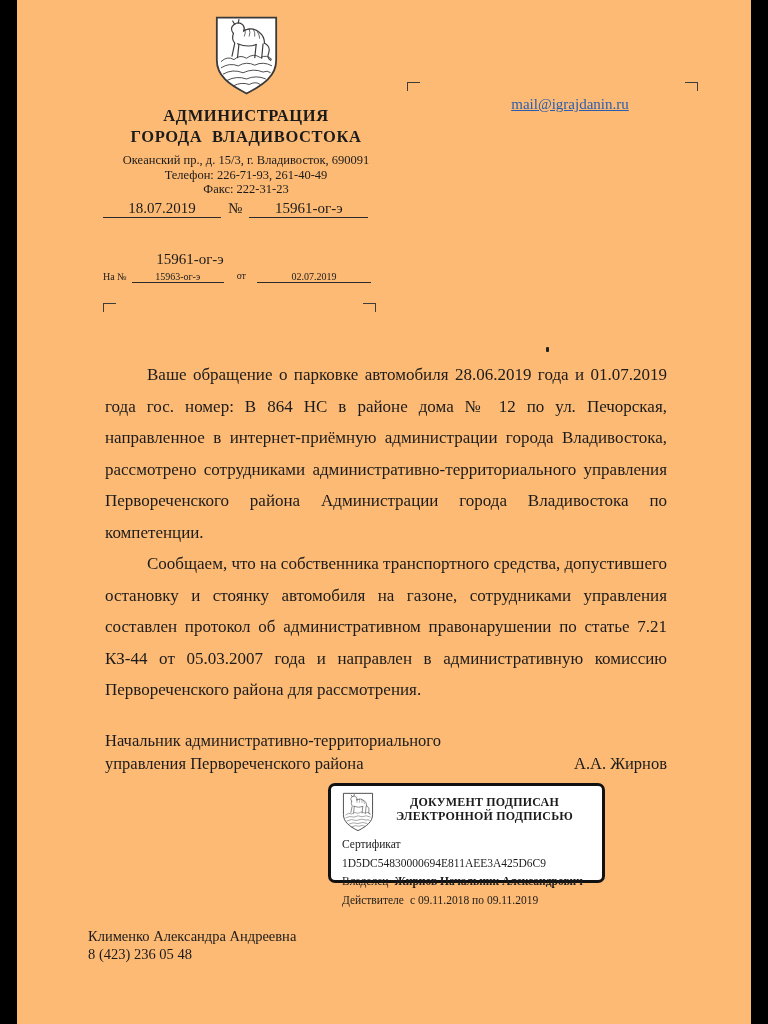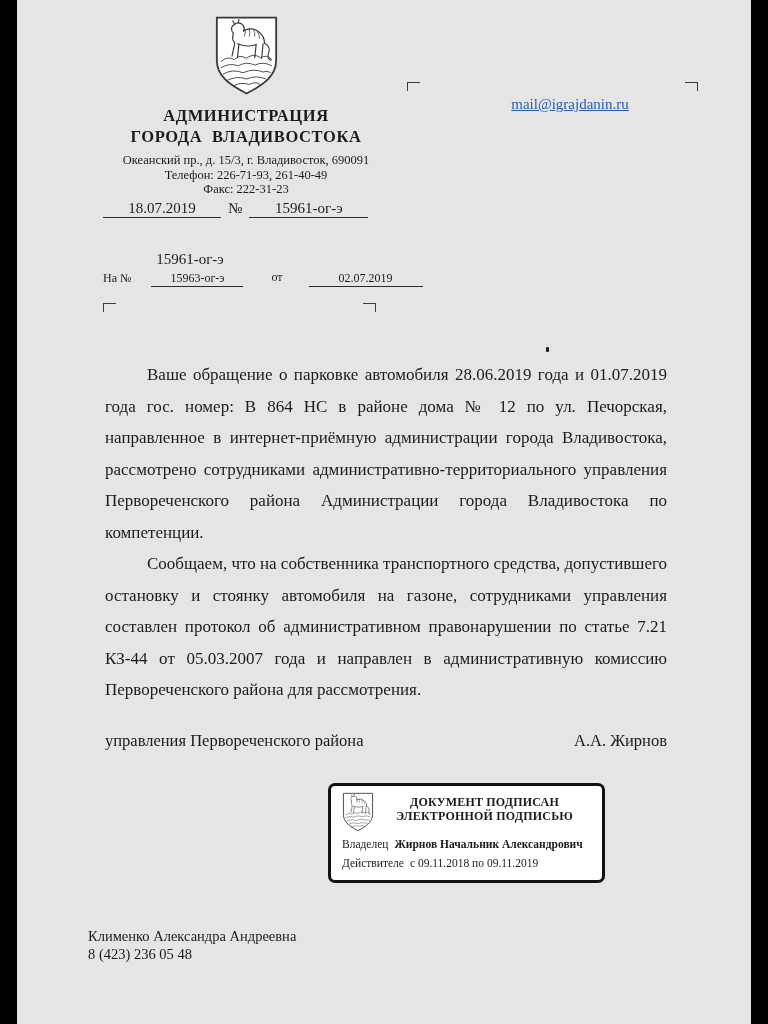--- a/index.html
+++ b/index.html
@@ -1,19 +1,19 @@
 <!DOCTYPE html>
 <html><head>
 <meta charset="utf-8">
 <title>Document</title>
 <style>
   html,body { margin:0; padding:0; background:#ffffff; }
   .page {
     position:relative; width:768px; height:1024px; margin:0 auto;
-    background:#e5e5e5; overflow:hidden;
+    background:#fdba74; overflow:hidden;
     font-family:"Liberation Serif", serif; color:#1b1b1b;
   }
   .edge-bar { position:absolute; top:0; bottom:0; width:17px; background:#000; }
   .edge-bar.left  { left:0; }
   .edge-bar.right { right:0; }
 
   
   .emblem { position:absolute; left:212px; top:13px; width:69px; height:85px; }
   .org-name {
     position:absolute; left:96px; top:105px; width:300px; text-align:center;
@@ -44,22 +44,22 @@
     display:flex; align-items:flex-end;
   }
   .ref-out .w-date { width:118px; }
   .ref-out .nsign  { margin:0 7px; padding-bottom:1px; }
   .ref-out .w-num  { width:119px; }
   .ref-upper {
     position:absolute; left:140px; top:251px; width:100px; text-align:center;
     font-size:15px;
   }
   .ref-in {
-    position:absolute; left:103px; top:270px; font-size:12px;
-    display:flex; align-items:flex-end;gap:15px;
+    position:absolute; left:103px; top:270px; font-size:10px;
+    display:flex; align-items:flex-end;
   }
   .ref-in .lbl { padding-bottom:1px; }
   .ref-in .w-innum  { width:92px; margin-left:5px; }
   .ref-in .ot       { margin:0 11px 1px 13px; }
   .ref-in .w-indate { width:114px; }
 
   .dot-mark { position:absolute; left:546px; top:347px; width:3px; height:5px; background:#222; border-radius:1px; }
 
   
   .body-text {
@@ -170,37 +170,41 @@
 
   <div class="dot-mark"></div>
 
   <div class="body-text">
     <p>Ваше обращение о парковке автомобиля 28.06.2019 года и 01.07.2019 года гос. номер: В 864 НС в районе дома № 12 по ул. Печорская, направленное в интернет-приёмную администрации города Владивостока, рассмотрено сотрудниками административно-территориального управления Первореченского района Администрации города Владивостока по компетенции.</p>
     <p>Сообщаем, что на собственника транспортного средства, допустившего остановку и стоянку автомобиля на газоне, сотрудниками управления составлен протокол об административном правонарушении по статье 7.21 КЗ-44 от 05.03.2007 года и направлен в административную комиссию Первореченского района для рассмотрения.</p>
   </div>
 
   <div class="sign-row">
     <div class="sign-pos">
+      <div>Начальник административно-территориального</div>
       <div>управления Первореченского района</div>
     </div>
     <div class="sign-name">А.А. Жирнов</div>
   </div>
 
   <div class="stamp">
     <div class="stamp-head">
       <svg class="stamp-emblem">
         <use href="#vladivostok-emblem"></use>
       </svg>
       <div class="stamp-title">
         <div>ДОКУМЕНТ ПОДПИСАН</div>
         <div>ЭЛЕКТРОННОЙ ПОДПИСЬЮ</div>
       </div>
     </div>
     <div class="stamp-lines">
       <div>
+        <span>Сертификат</span><span class="val-gap"></span><span>1D5DC54830000694E811AEE3A425D6C9</span>
+      </div>
+      <div>
         <span>Владелец</span><span class="val-gap"></span><span class="stamp-owner-name">Жирнов Начальник Александрович</span>
       </div>
       <div>
         <span>Действителе</span><span class="val-gap"></span><span>с  09.11.2018 по  09.11.2019</span>
       </div>
     </div>
   </div>
 
   <div class="executor">
     <div>Клименко Александра Андреевна</div>

